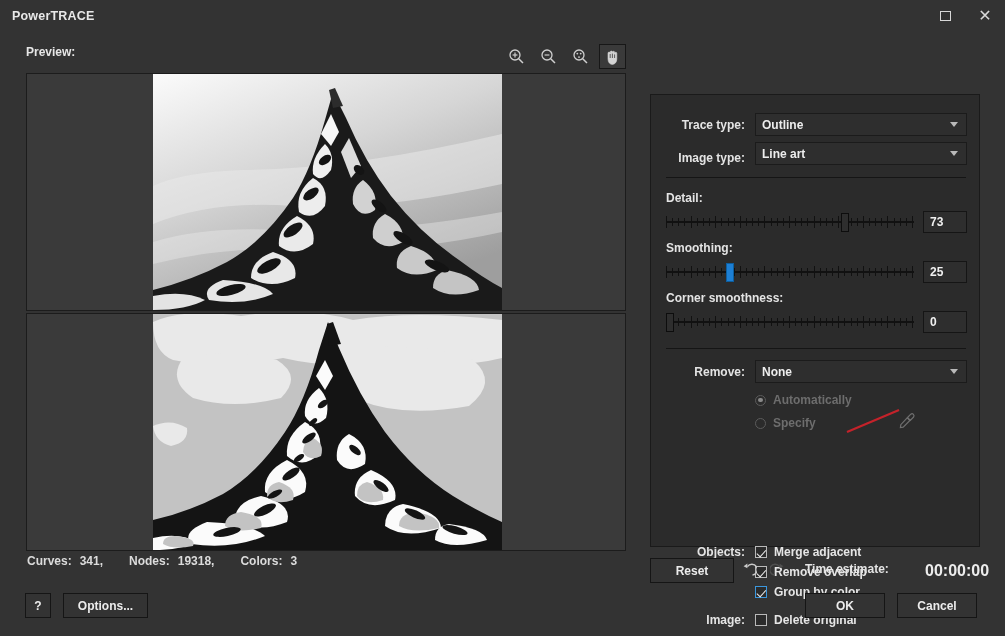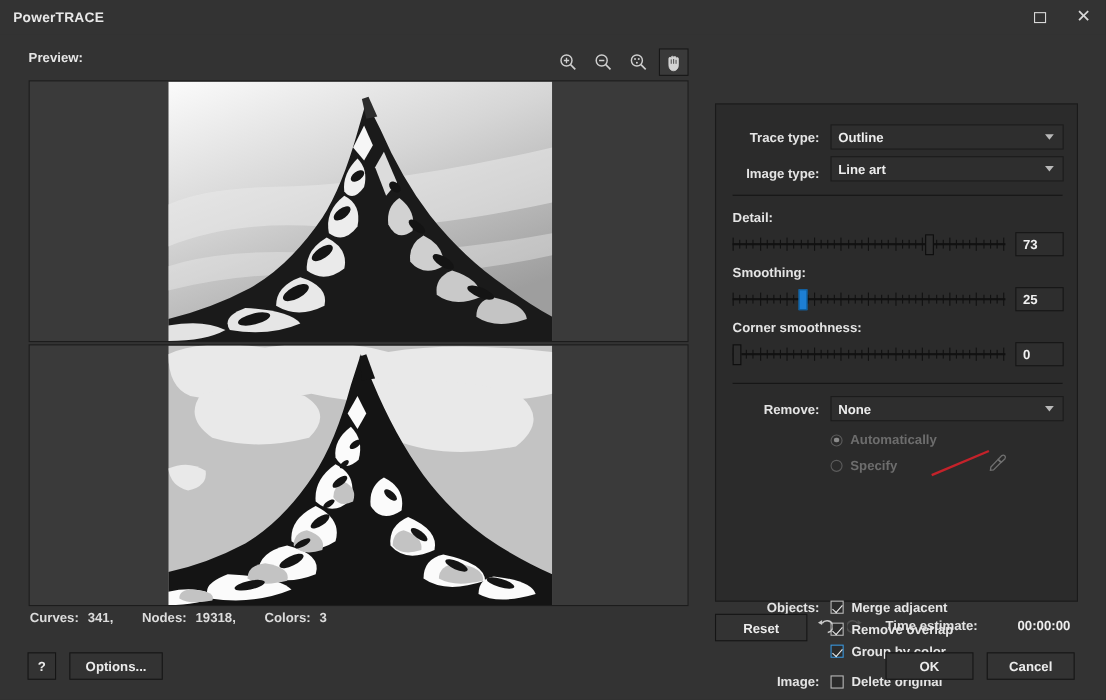--- a/index.html
+++ b/index.html
@@ -183,21 +183,21 @@
     border: solid #eaeaea; border-width: 0 1.6px 1.6px 0;
     transform: rotate(42deg);
   }
   .clabel { font-size: 12px; font-weight: bold; color: #e6e6e6; }
 
   
   #reset-button { position: absolute; left: 650px; top: 558px; width: 84px; }
   .undo-redo { position: absolute; left: 735px; top: 558px; display: flex; gap: 5px; }
   .ur-btn { width: 26px; height: 25px; display: flex; align-items: center; justify-content: center; }
   .time-lab { position: absolute; left: 805px; top: 562px; font-size: 12px; font-weight: bold; color: #e4e4e4; }
-  .time-val { position: absolute; left: 925px; top: 562px; font-size: 12px; font-weight: bold; color: #ededed; }
+  .time-val { position: absolute; left: 925px; top: 562px; font-size: 16px; font-weight: bold; color: #ededed; }
   #ok-button { position: absolute; left: 805px; top: 593px; width: 80px; }
   #cancel-button { position: absolute; left: 897px; top: 593px; width: 80px; }
 </style>
 </head>
 <body>
 
 <div id="app">
 
   <div class="titlebar">
     <span class="title-text">PowerTRACE</span>

